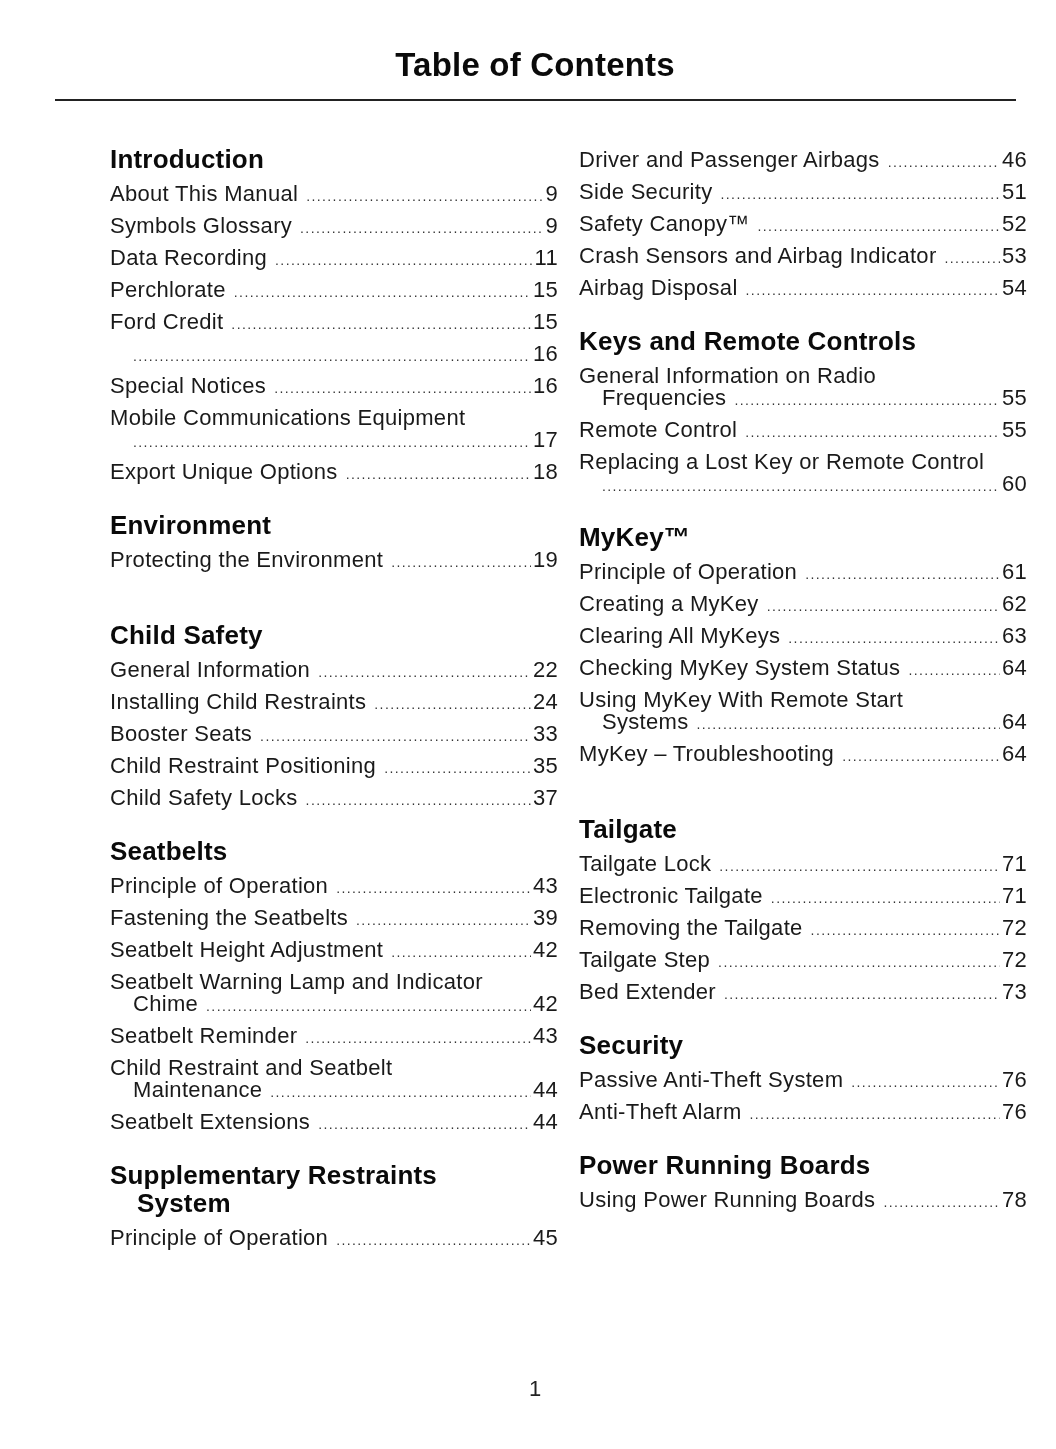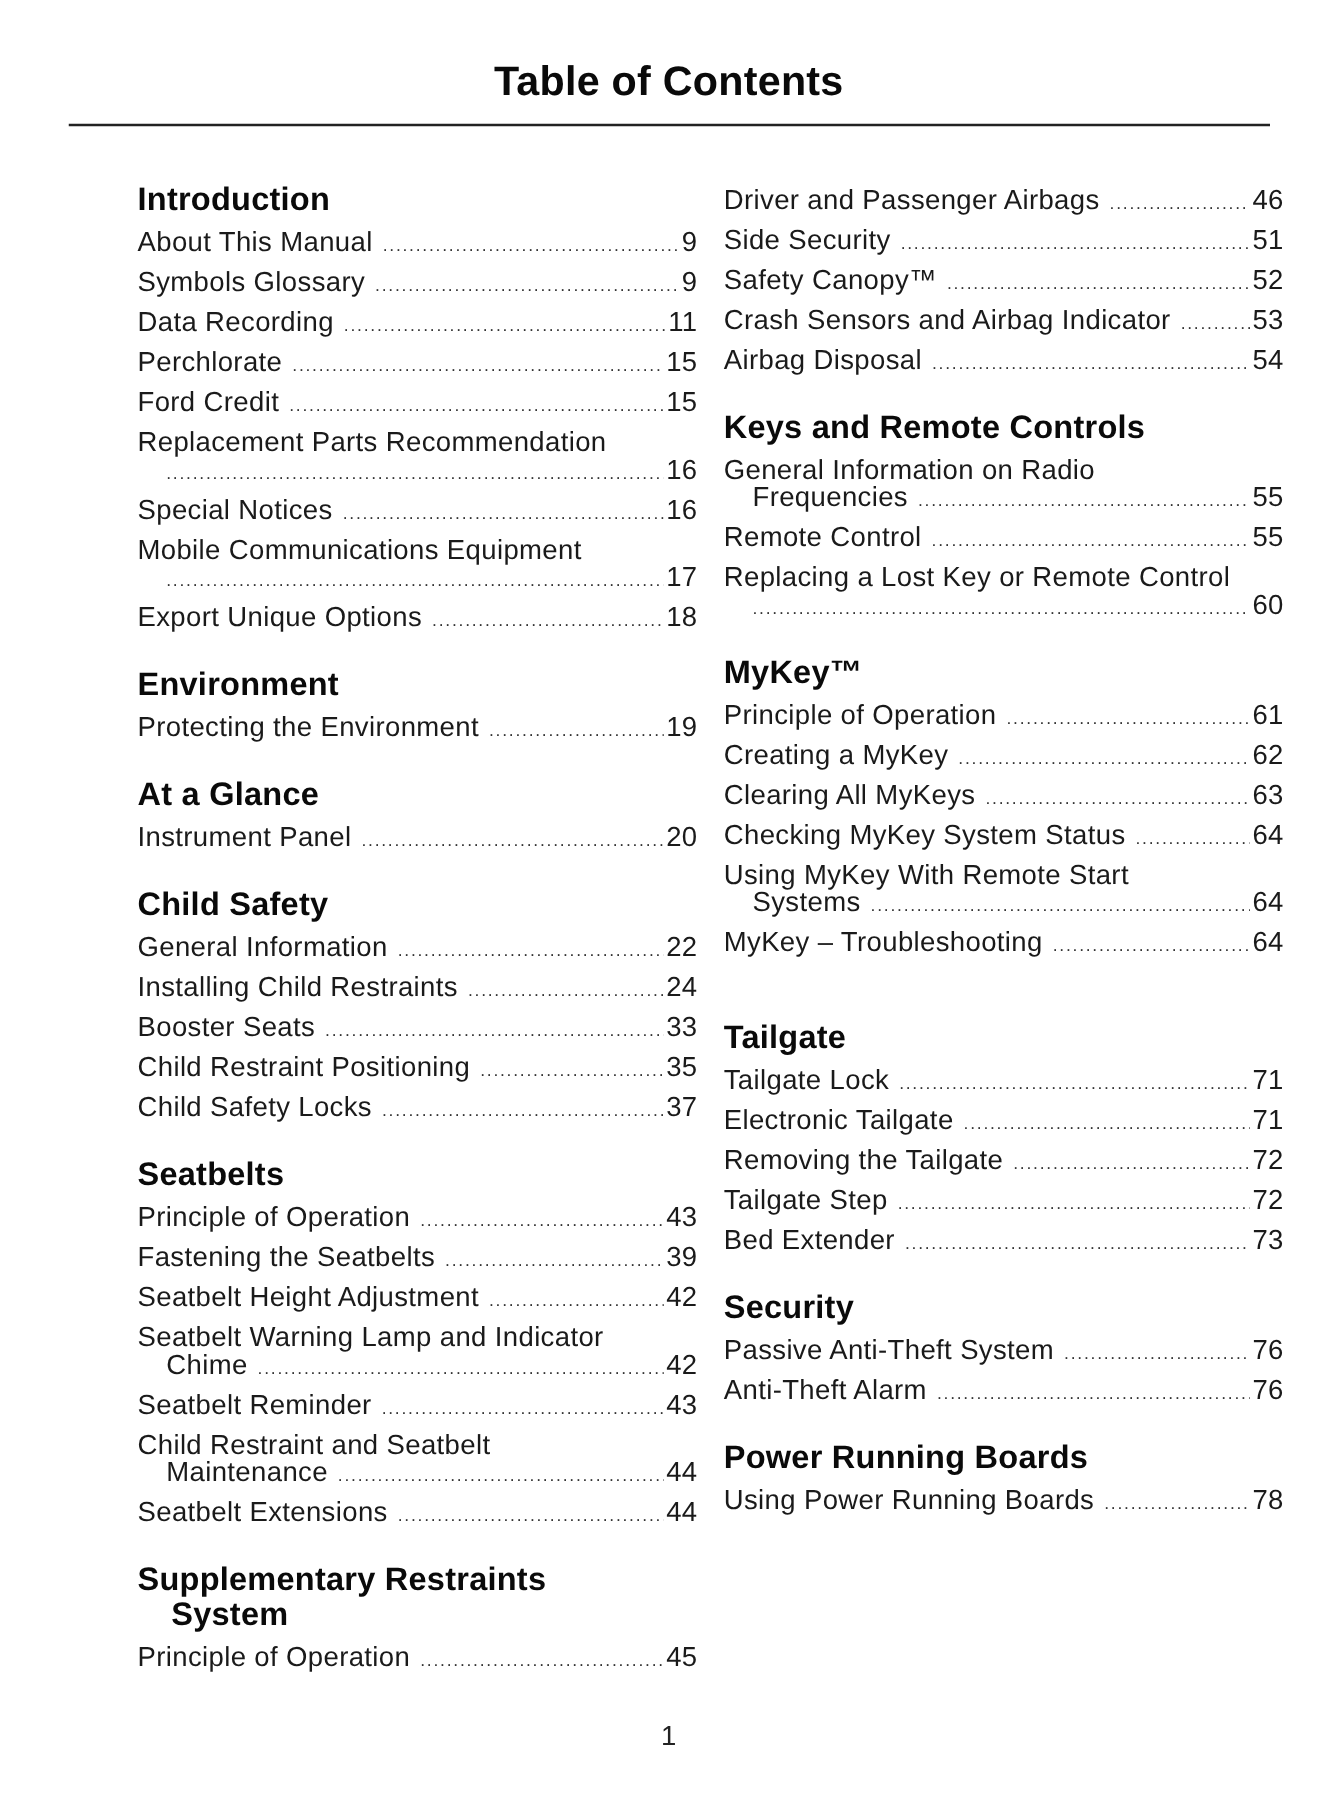--- a/index.html
+++ b/index.html
@@ -74,21 +74,20 @@
         <span class="label">Perchlorate</span>
         <span class="leader"></span>
         <span class="page">15</span>
       </div>
       <div class="entry">
         <span class="label">Ford Credit</span>
         <span class="leader"></span>
         <span class="page">15</span>
       </div>
       <div class="entry wrap">
-        <span class="line1">Replacement Parts Recommendation</span>
         <div class="line2">
           <span class="label"></span>
           <span class="leader" style="margin-left: 0px;"></span>
           <span class="page">16</span>
         </div>
       </div>
       <div class="entry">
         <span class="label">Special Notices</span>
         <span class="leader"></span>
         <span class="page">16</span>
@@ -110,28 +109,20 @@
     <div class="gap"></div>
     <div class="section">
       <div class="section-heading"><span>Environment</span></div>
       <div class="entry">
         <span class="label">Protecting the Environment</span>
         <span class="leader"></span>
         <span class="page">19</span>
       </div>
     </div>
     <div class="gap"></div>
-    <div class="section">
-      <div class="section-heading"><span>At a Glance</span></div>
-      <div class="entry">
-        <span class="label">Instrument Panel</span>
-        <span class="leader"></span>
-        <span class="page">20</span>
-      </div>
-    </div>
     <div class="gap"></div>
     <div class="section">
       <div class="section-heading"><span>Child Safety</span></div>
       <div class="entry">
         <span class="label">General Information</span>
         <span class="leader"></span>
         <span class="page">22</span>
       </div>
       <div class="entry">
         <span class="label">Installing Child Restraints</span>

